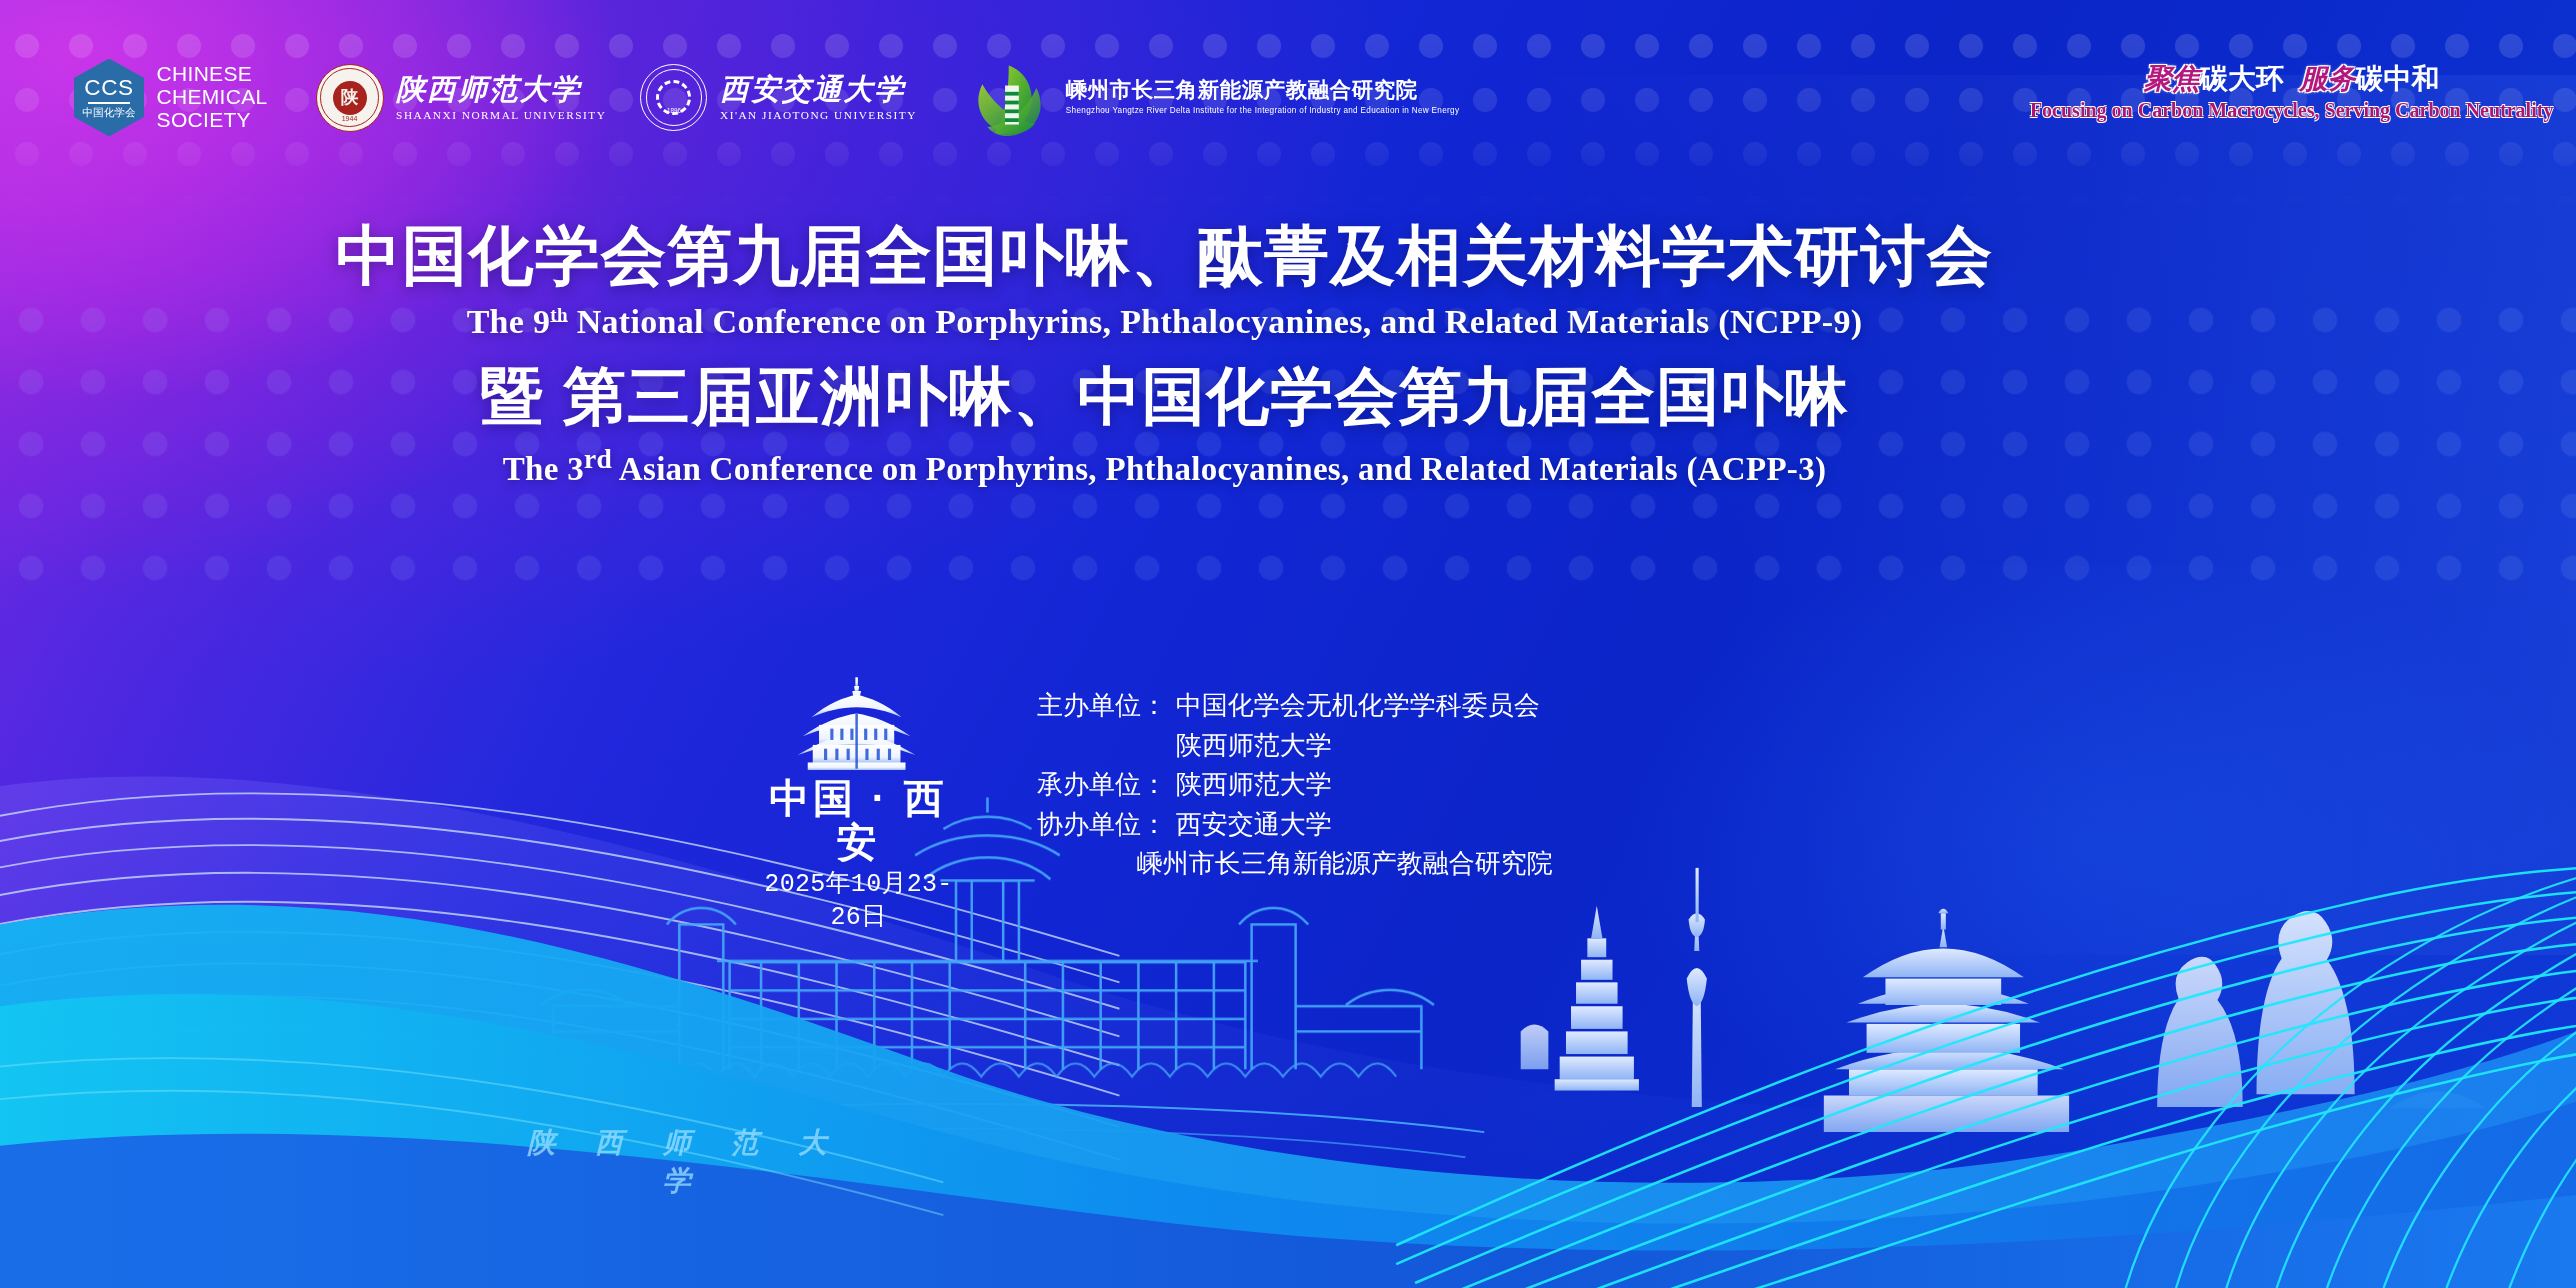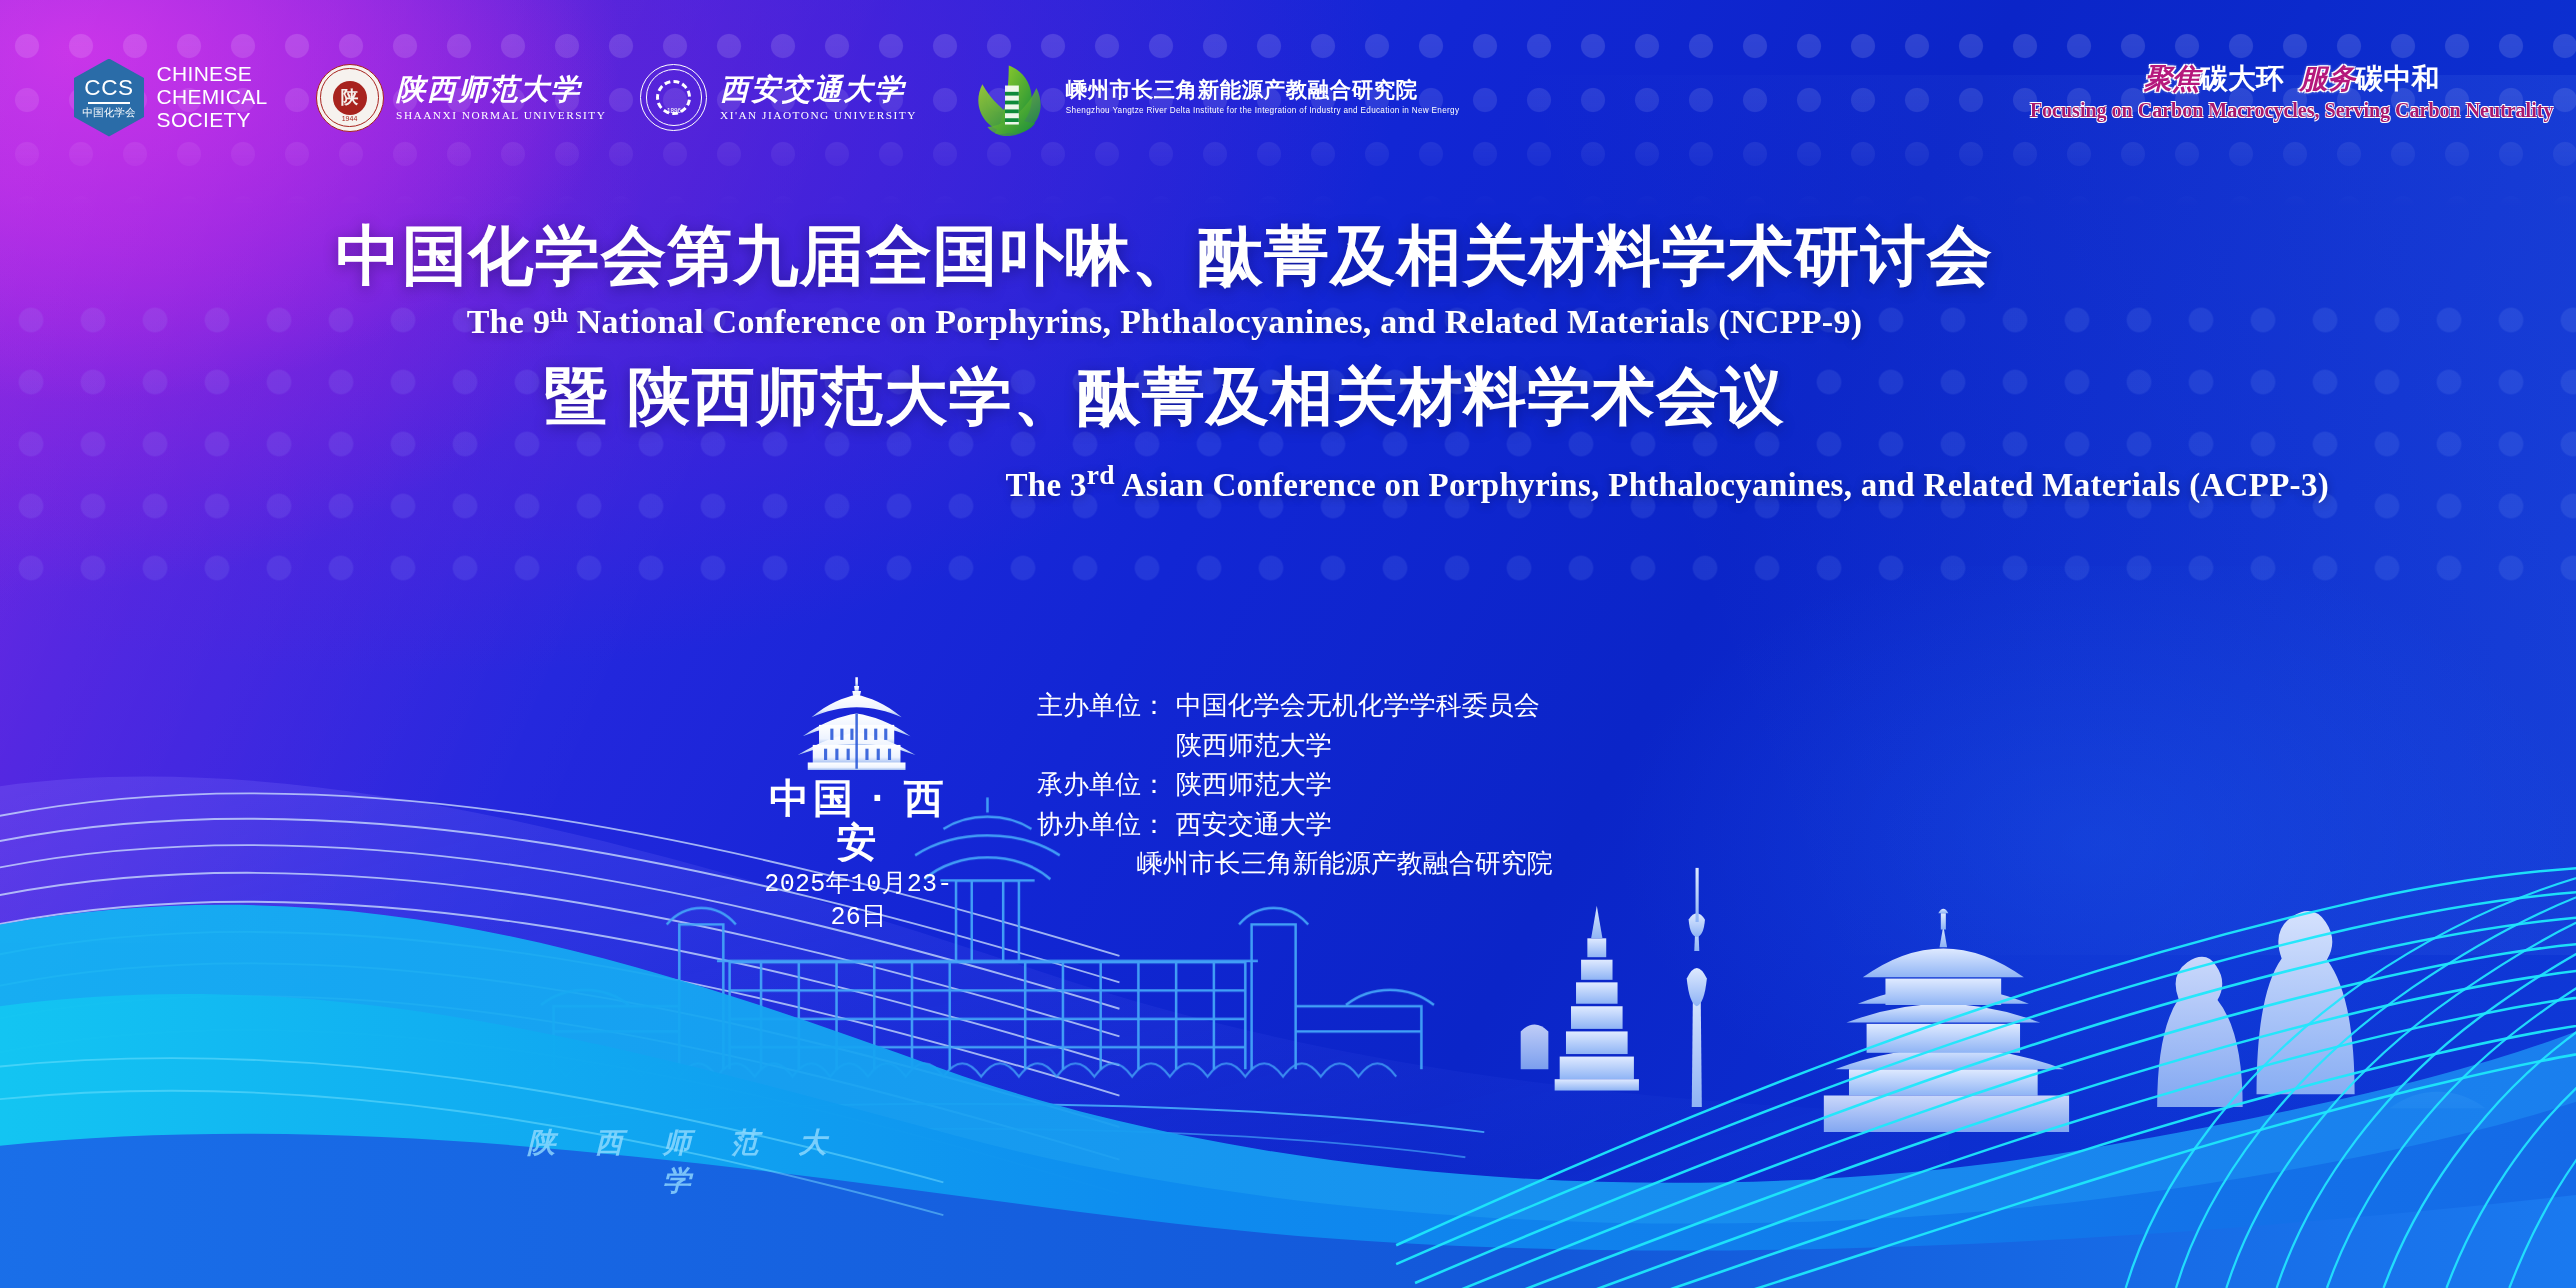--- a/index.html
+++ b/index.html
@@ -131,24 +131,23 @@
     font-family:"Liberation Serif","DejaVu Serif",serif; letter-spacing:0.3px;
     text-shadow:0 1.9px 8.8px rgba(0,0,40,.35);
   }
   .t-en sup{font-size:.56em; vertical-align:super; text-decoration:underline; text-underline-offset:1.3px;}
   .t-cn2{
     color:#fff; font-weight:bold; letter-spacing:1.3px; line-height:1.12;
     font-size:63px; margin-top:19px;
     text-shadow:0 2.5px 14px rgba(0,0,40,.35);
   }
   .t-en2{
-    color:#fff; font-size:33px; line-height:1.2; margin-top:26px; font-weight:bold;
+    color:#fff; font-size:33px; line-height:1.2; margin-top:10px; font-weight:bold;
     font-family:"Liberation Serif","DejaVu Serif",serif; letter-spacing:0.3px;
     text-shadow:0 1.9px 8.8px rgba(0,0,40,.35);
-    text-align:right;
   }
 
   
   #inforow{position:absolute; top:676px; left:764px; display:flex; align-items:flex-start;}
   #place{width:189px; text-align:center;}
   #place .city{color:#fff;font-size:40px;font-weight:bold;letter-spacing:3.8px;margin-top:3.8px;line-height:1.1;}
   #place .date{color:#fff;font-size:25px;margin-top:2px;letter-spacing:0.3px;font-family:Liberation Mono, monospace;}
 
   #orgs{margin-left:57px; padding-top:10px;}
   .org-line{display:flex; color:#fff; font-size:26px; line-height:1.52; white-space:nowrap;}
@@ -414,21 +413,21 @@
       <span class="cal">聚焦</span><span class="pl">碳大环</span><span class="pl" style="opacity:0;">&nbsp;&nbsp;</span><span class="cal">服务</span><span class="pl">碳中和</span>
     </div>
     <div class="line2">Focusing on Carbon Macrocycles, Serving Carbon Neutrality</div>
   </div>
 
   <div id="titles">
     <div class="t-cn">中国化学会第九届全国卟啉、酞菁及相关材料学术研讨会</div>
     <div class="t-en">
       <span>The 9</span><sup>th</sup><span> National Conference on Porphyrins, Phthalocyanines, and Related Materials (NCPP-9)</span>
     </div>
-    <div class="t-cn2">暨 陕西师范大学、酞菁及相关材料学术会议</div>
+    <div class="t-cn2">暨 第三届亚洲卟啉、中国化学会第九届全国卟啉</div>
     <div class="t-en2">
       <span>The 3</span><sup>rd</sup><span> Asian Conference on Porphyrins, Phthalocyanines, and Related Materials (ACPP-3)</span>
     </div>
   </div>
 
   <div id="inforow">
 
     <div id="place">
       <svg width="145" height="94" viewBox="0 0 230 150">
         <defs>

